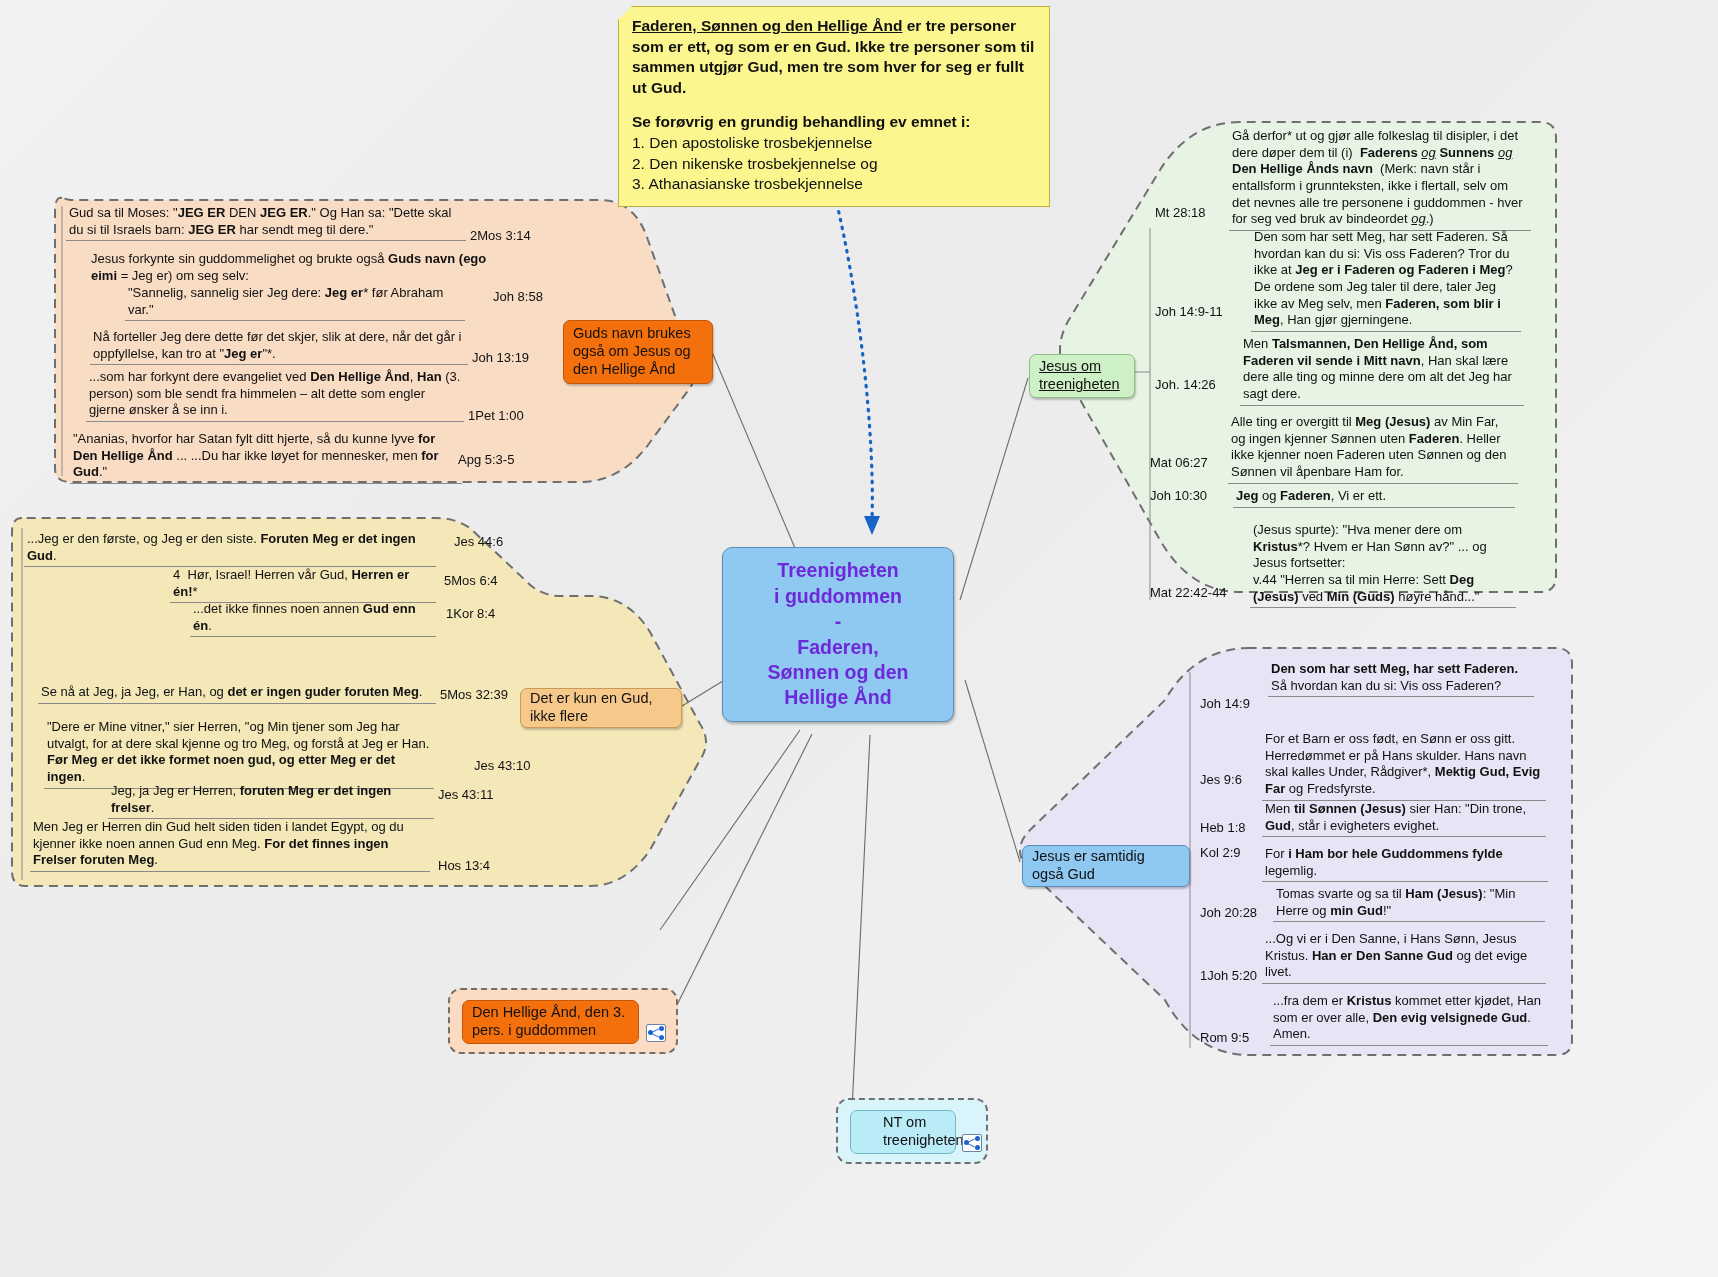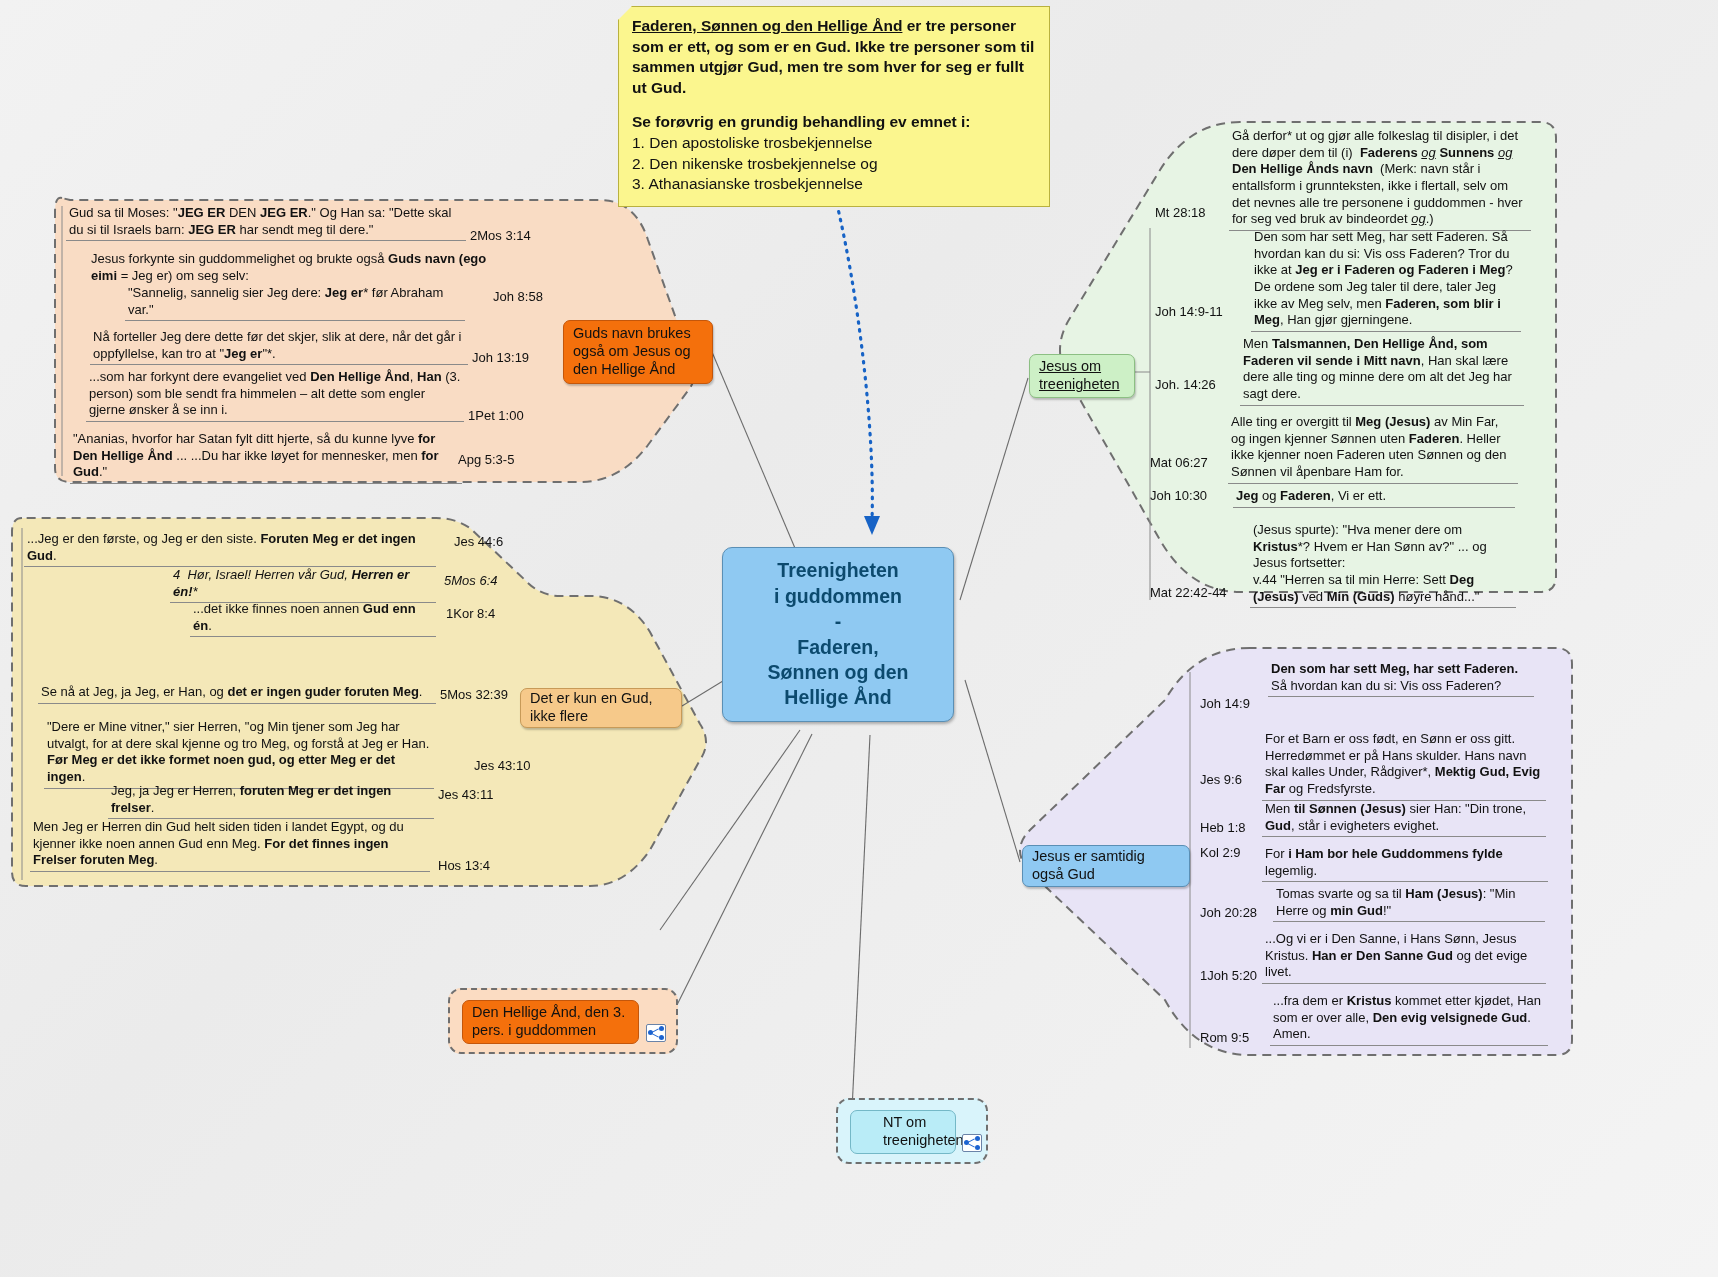--- a/index.html
+++ b/index.html
@@ -19,21 +19,21 @@
   .root-node {
     position: absolute;
     background: #8fc9f2;
     border: 1px solid #5a8fb5;
     border-radius: 10px;
     box-shadow: 1px 2px 3px rgba(0,0,0,.28);
     display: flex; align-items: center; justify-content: center;
     text-align: center;
     font-weight: bold;
     font-size: 19.5px;
-    color: #0c4a6e;
+    color: #6d28d9;
     line-height: 1.30;
     padding: 6px 10px;
     box-sizing: border-box;
   }
 
   
   .pill {
     position: absolute;
     border-radius: 7px;
     box-sizing: border-box;
@@ -257,21 +257,21 @@
   <div class="note" style="left:70px; top:430px; width:392px;">
     <div class="body">"Ananias, hvorfor har Satan fylt ditt hjerte, så du kunne lyve <b>for Den Hellige Ånd</b> ... ...Du har ikke løyet for mennesker, men <b>for Gud</b>."</div>
     <div class="ref" style="left:388px; top:22px;">Apg 5:3-5</div>
   </div>
 
   <div class="note" style="left:24px; top:530px; width:412px;">
     <div class="body">...Jeg er den første, og Jeg er den siste. <b>Foruten Meg er det ingen Gud</b>.</div>
     <div class="ref" style="left:430px; top:4px;">Jes 44:6</div>
   </div>
 
-  <div class="note" style="left:170px; top:566px; width:266px;font-style:italic;">
+  <div class="note" style="left:170px; top:566px; width:266px;">
     <div class="body">4&nbsp; Hør, Israel! Herren vår Gud, <b>Herren er én!</b>*</div>
     <div class="ref" style="left:274px; top:7px;">5Mos 6:4</div>
   </div>
 
   <div class="note" style="left:190px; top:600px; width:246px;">
     <div class="body">...det ikke finnes noen annen <b>Gud enn én</b>.</div>
     <div class="ref" style="left:256px; top:6px;">1Kor 8:4</div>
   </div>
 
 

